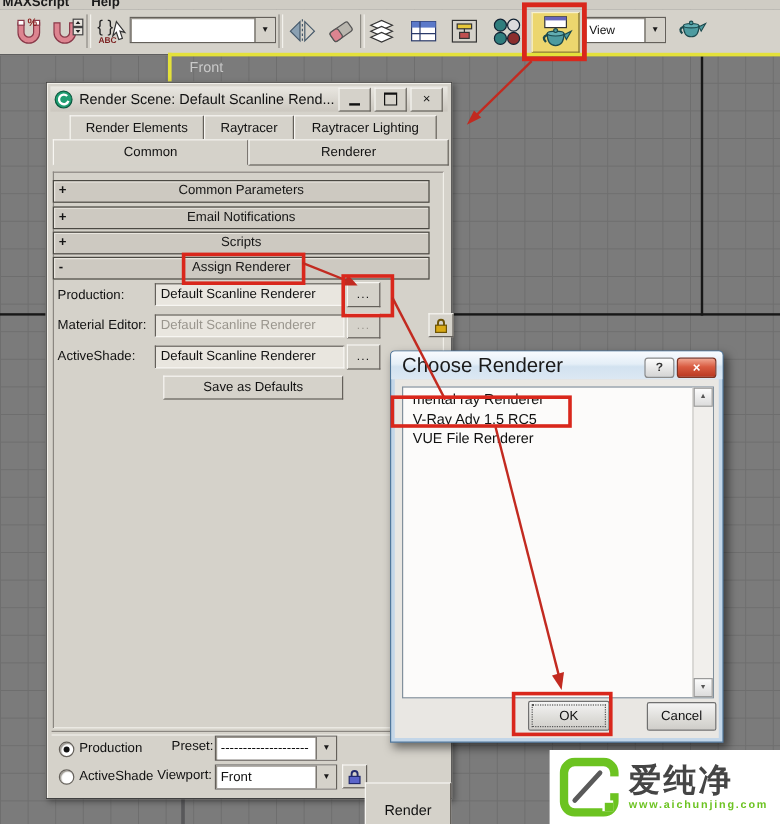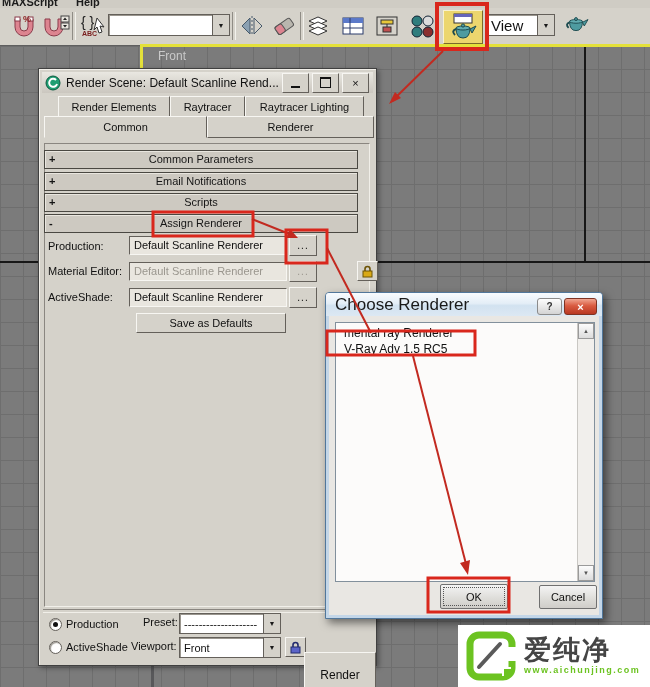--- a/index.html
+++ b/index.html
@@ -104,21 +104,21 @@
   .focus-dots{outline:1px dotted #555;outline-offset:-4px;}
   
   .wm{left:458px;top:625px;width:192px;height:62px;background:#fff;z-index:40;
     display:flex;align-items:center;}
   .wm-text{margin-left:8px;}
   .wm-brand{font-size:27px;font-weight:bold;color:#454545;letter-spacing:2px;line-height:26px;
     font-family:"Liberation Sans",sans-serif;}
   .wm-url{font-size:9px;font-weight:bold;color:#6cc321;letter-spacing:1.5px;margin-top:2px;}
   
   .overlay{position:absolute;left:0;top:0;width:650px;height:687px;z-index:50;pointer-events:none;}
-  .small{font-size:15px;color:#111;}
+  .small{font-size:10px;color:#111;}
 </style>
 </head>
 <body>
 
 <div class="screen">
 
   <div class="abs menubar">
     <span style="left:2px">MAXScript</span>
     <span style="left:76px">Help</span>
   </div>
@@ -324,20 +324,21 @@
   <div class="abs crd">
     <div class="crd-title">
       <span class="txt">Choose Renderer</span>
     </div>
     <div class="vista-help">?</div>
     <div class="vista-close">×</div>
     <div class="crd-body">
       <div class="crd-list">
         <div class="crd-item" style="margin-top:2px">mental ray Renderer</div>
         <div class="crd-item">V-Ray Adv 1.5 RC5</div>
+        <div class="crd-item">VUE File Renderer</div>
         <div class="crd-scroll">
           <div class="scr-btn" style="top:0">▲</div>
           <div class="scr-btn" style="bottom:0">▼</div>
         </div>
       </div>
       <div class="crd-ok vista-btn focus-dots">OK</div>
       <div class="crd-cancel vista-btn">Cancel</div>
     </div>
   </div>
 

